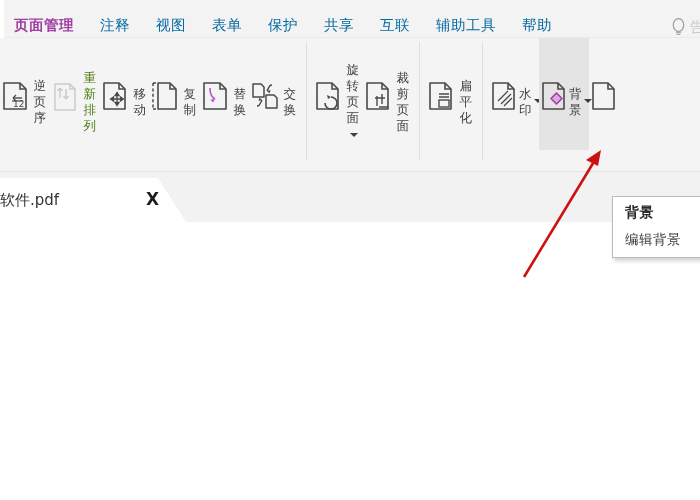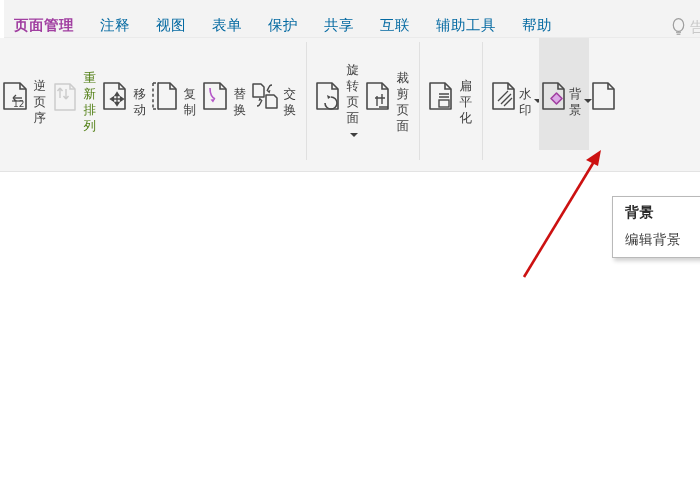--- a/index.html
+++ b/index.html
@@ -308,20 +308,26 @@
           <svg width="30" height="36" viewBox="0 0 30 36">
             <path d="M4 2 H19 L25 8 V28 H4 Z" fill="none" stroke="#4a4a4a" stroke-width="1.6" stroke-linejoin="round"></path>
             <path d="M19 2 V8 H25" fill="none" stroke="#4a4a4a" stroke-width="1.6"></path>
           </svg>
         </span>
 
       </div>
     </div>
   </div>
 
+  <div class="tabstrip">
+    <div class="doc-tab">
+      <span class="doc-tab-title">软件.pdf</span>
+      <span class="doc-tab-close">X</span>
+    </div>
+  </div>
 
   <div class="canvas"></div>
 
   <div class="dropdown">
     <div class="dd-title">背景</div>
     <div class="dd-item">编辑背景</div>
   </div>
 
   <svg class="arrow-layer" viewBox="0 0 700 500">
     <line x1="524" y1="277" x2="595" y2="160" stroke="#cc1111" stroke-width="2.6"></line>

